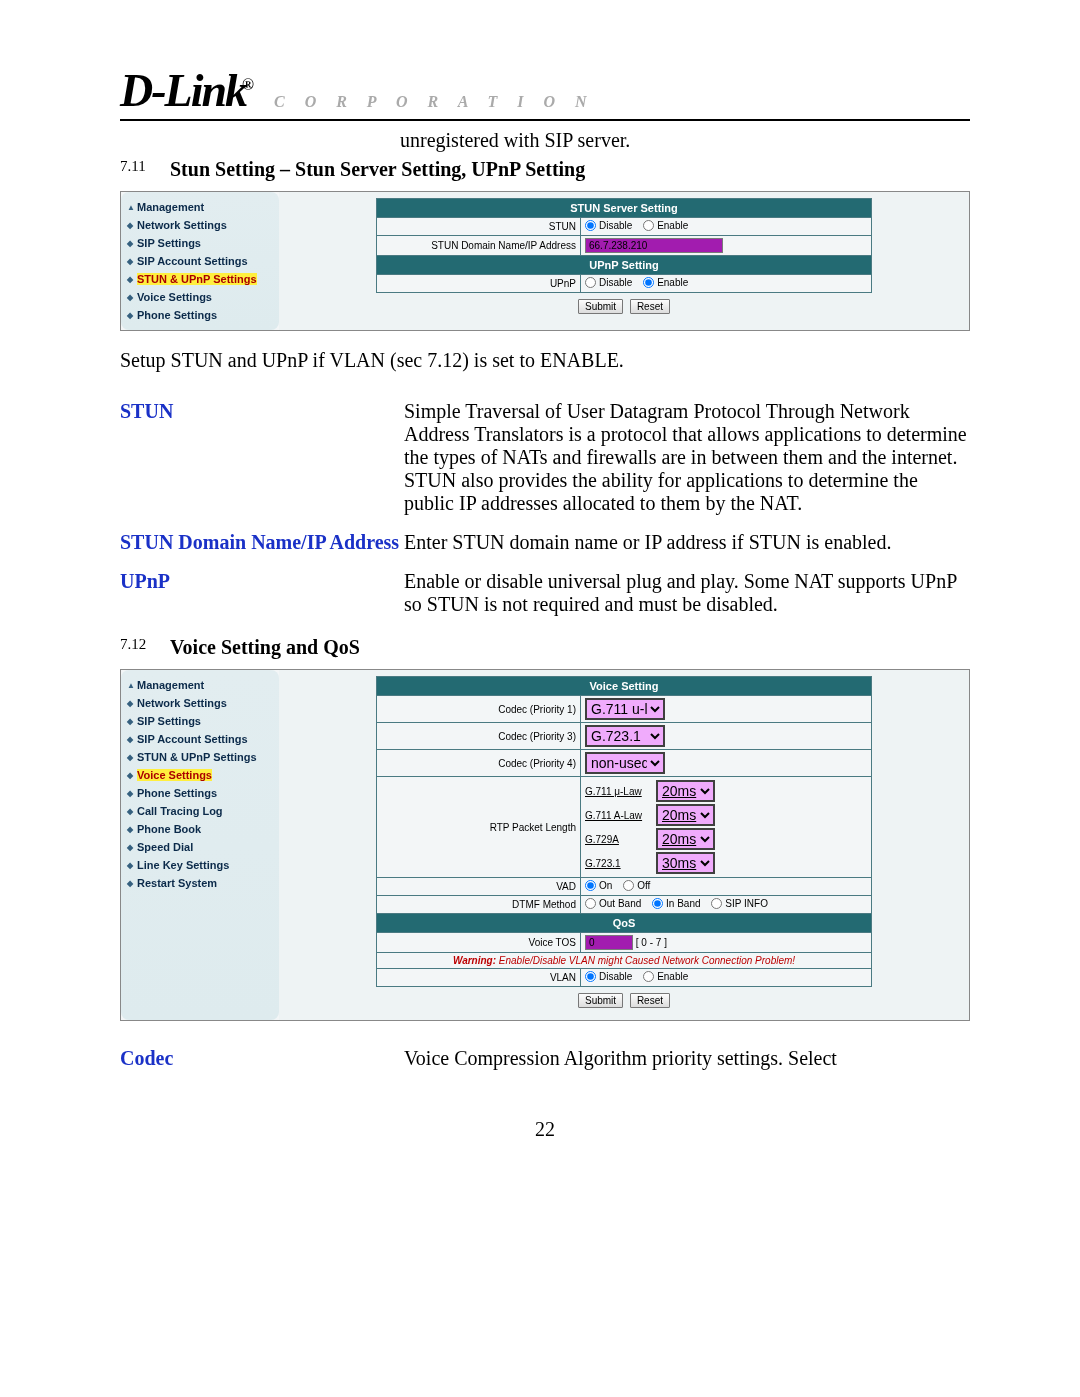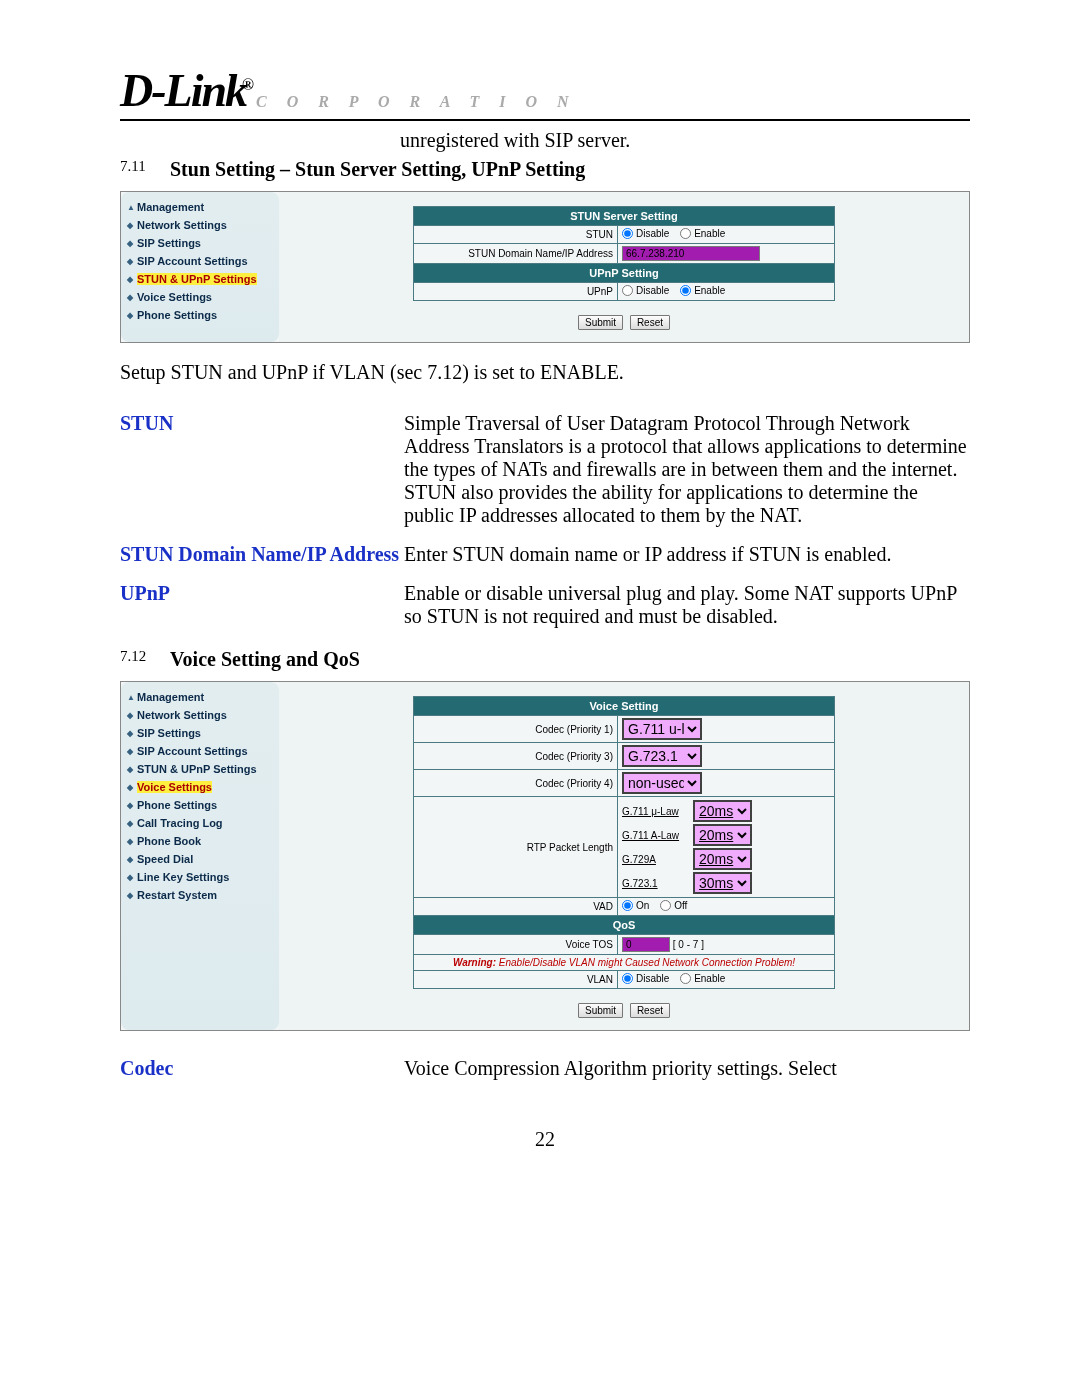--- a/index.html
+++ b/index.html
@@ -33,20 +33,21 @@
   vertical-align: super;
   margin-left: -4px;
 }
 .corp {
   font-family: "Times New Roman", serif;
   font-size: 16px;
   letter-spacing: 8px;
   font-style: italic;
   font-weight: 600;
   color: #aaa;
+  margin-left: 18px;
   padding-bottom: 6px;
 }
 .topline {
   margin: 8px 0 6px 280px;
   font-size: 20px;
 }
 .section-row {
   display: flex;
   margin: 6px 0 10px 0;
 }
@@ -101,22 +102,22 @@
 
 .panel {
   flex: 1;
   background: #eef3f4;
   padding: 6px 6px;
   font-family: Arial, sans-serif;
   font-size: 10px;
 }
 .panel table {
   border-collapse: collapse;
-  width: 422px;
-  margin: 8px auto;
+  width: 496px;
+  margin: 0 auto;
 }
 .panel td {
   border: 1px solid #4a7a82;
   padding: 2px 4px;
   background: #f3f6f7;
 }
 .panel td.hcell {
   background: #236a72;
   color: #fff;
   text-align: center;
@@ -369,20 +370,37 @@
                   <input type="radio" checked="" style="">
                   <span>On</span>
                 </label>
             <label class="radio">
                   <input type="radio" style="">
                   <span>Off</span>
                 </label>
           </td>
         </tr>
         <tr>
+          <td class="lcell">DTMF Method</td>
+          <td class="vcell">
+            <label class="radio">
+                  <input type="radio" style="">
+                  <span>Out Band</span>
+                </label>
+            <label class="radio">
+                  <input type="radio" checked="" style="">
+                  <span>In Band</span>
+                </label>
+            <label class="radio">
+                  <input type="radio" style="">
+                  <span>SIP INFO</span>
+                </label>
+          </td>
+        </tr>
+        <tr>
               <td class="hcell" colspan="2">QoS</td>
             </tr>
         <tr>
           <td class="lcell">Voice TOS</td>
           <td class="vcell">
             <input type="text" style="width: 40px;" value="0">
             <span>[ 0 - 7 ]</span>
           </td>
         </tr>
         <tr>

